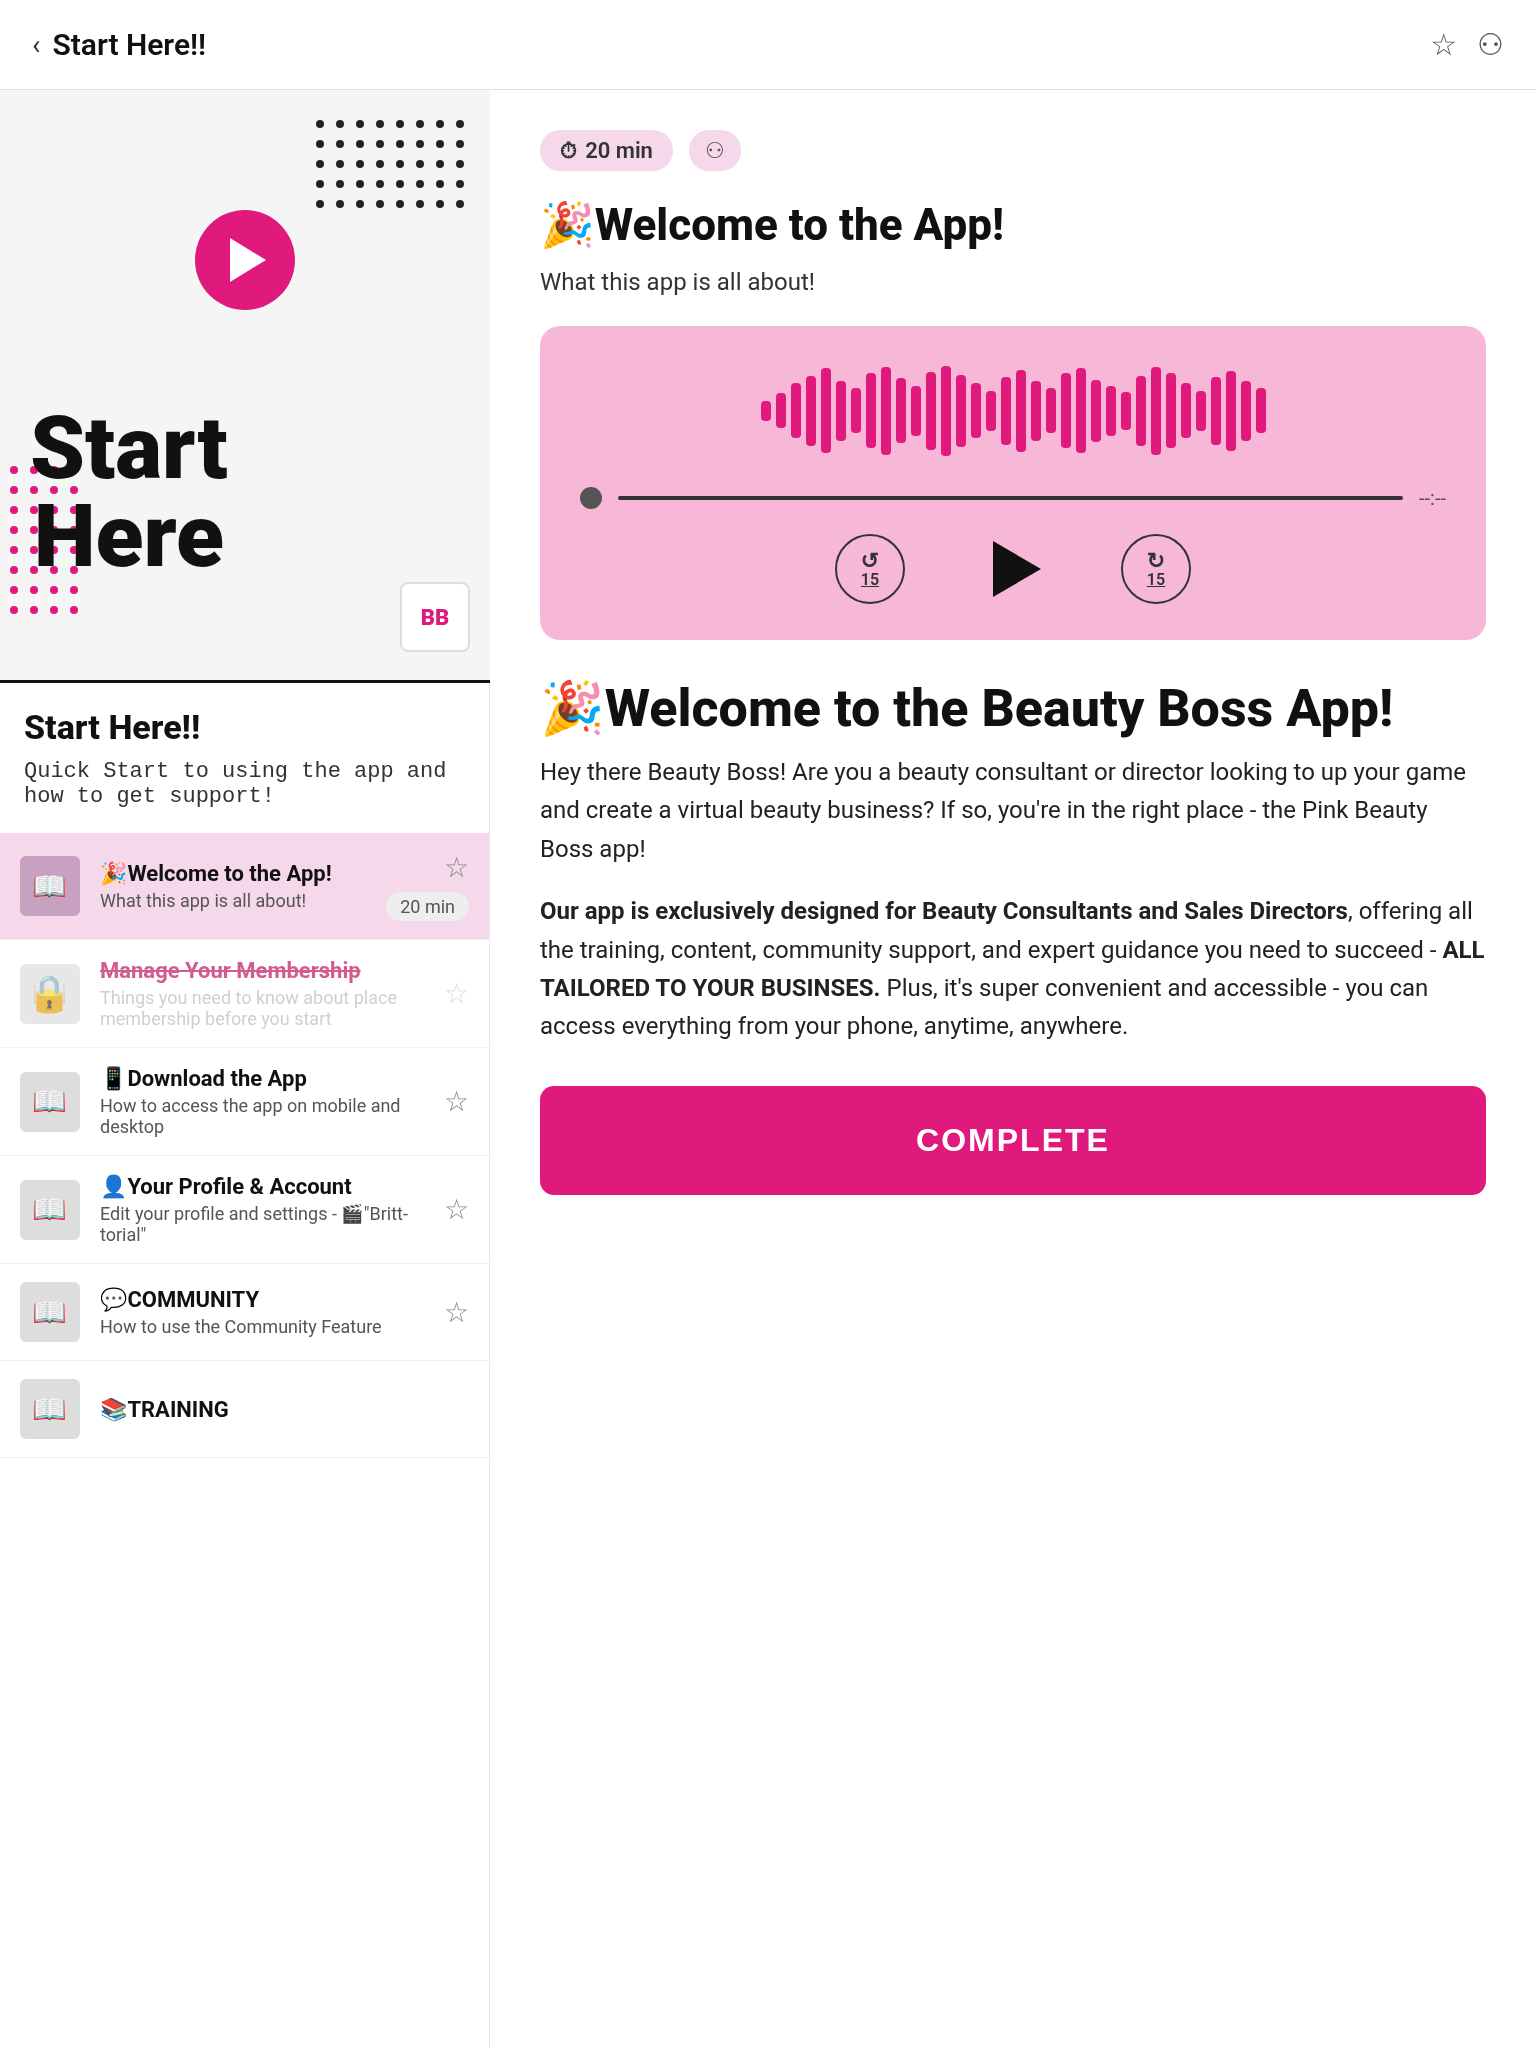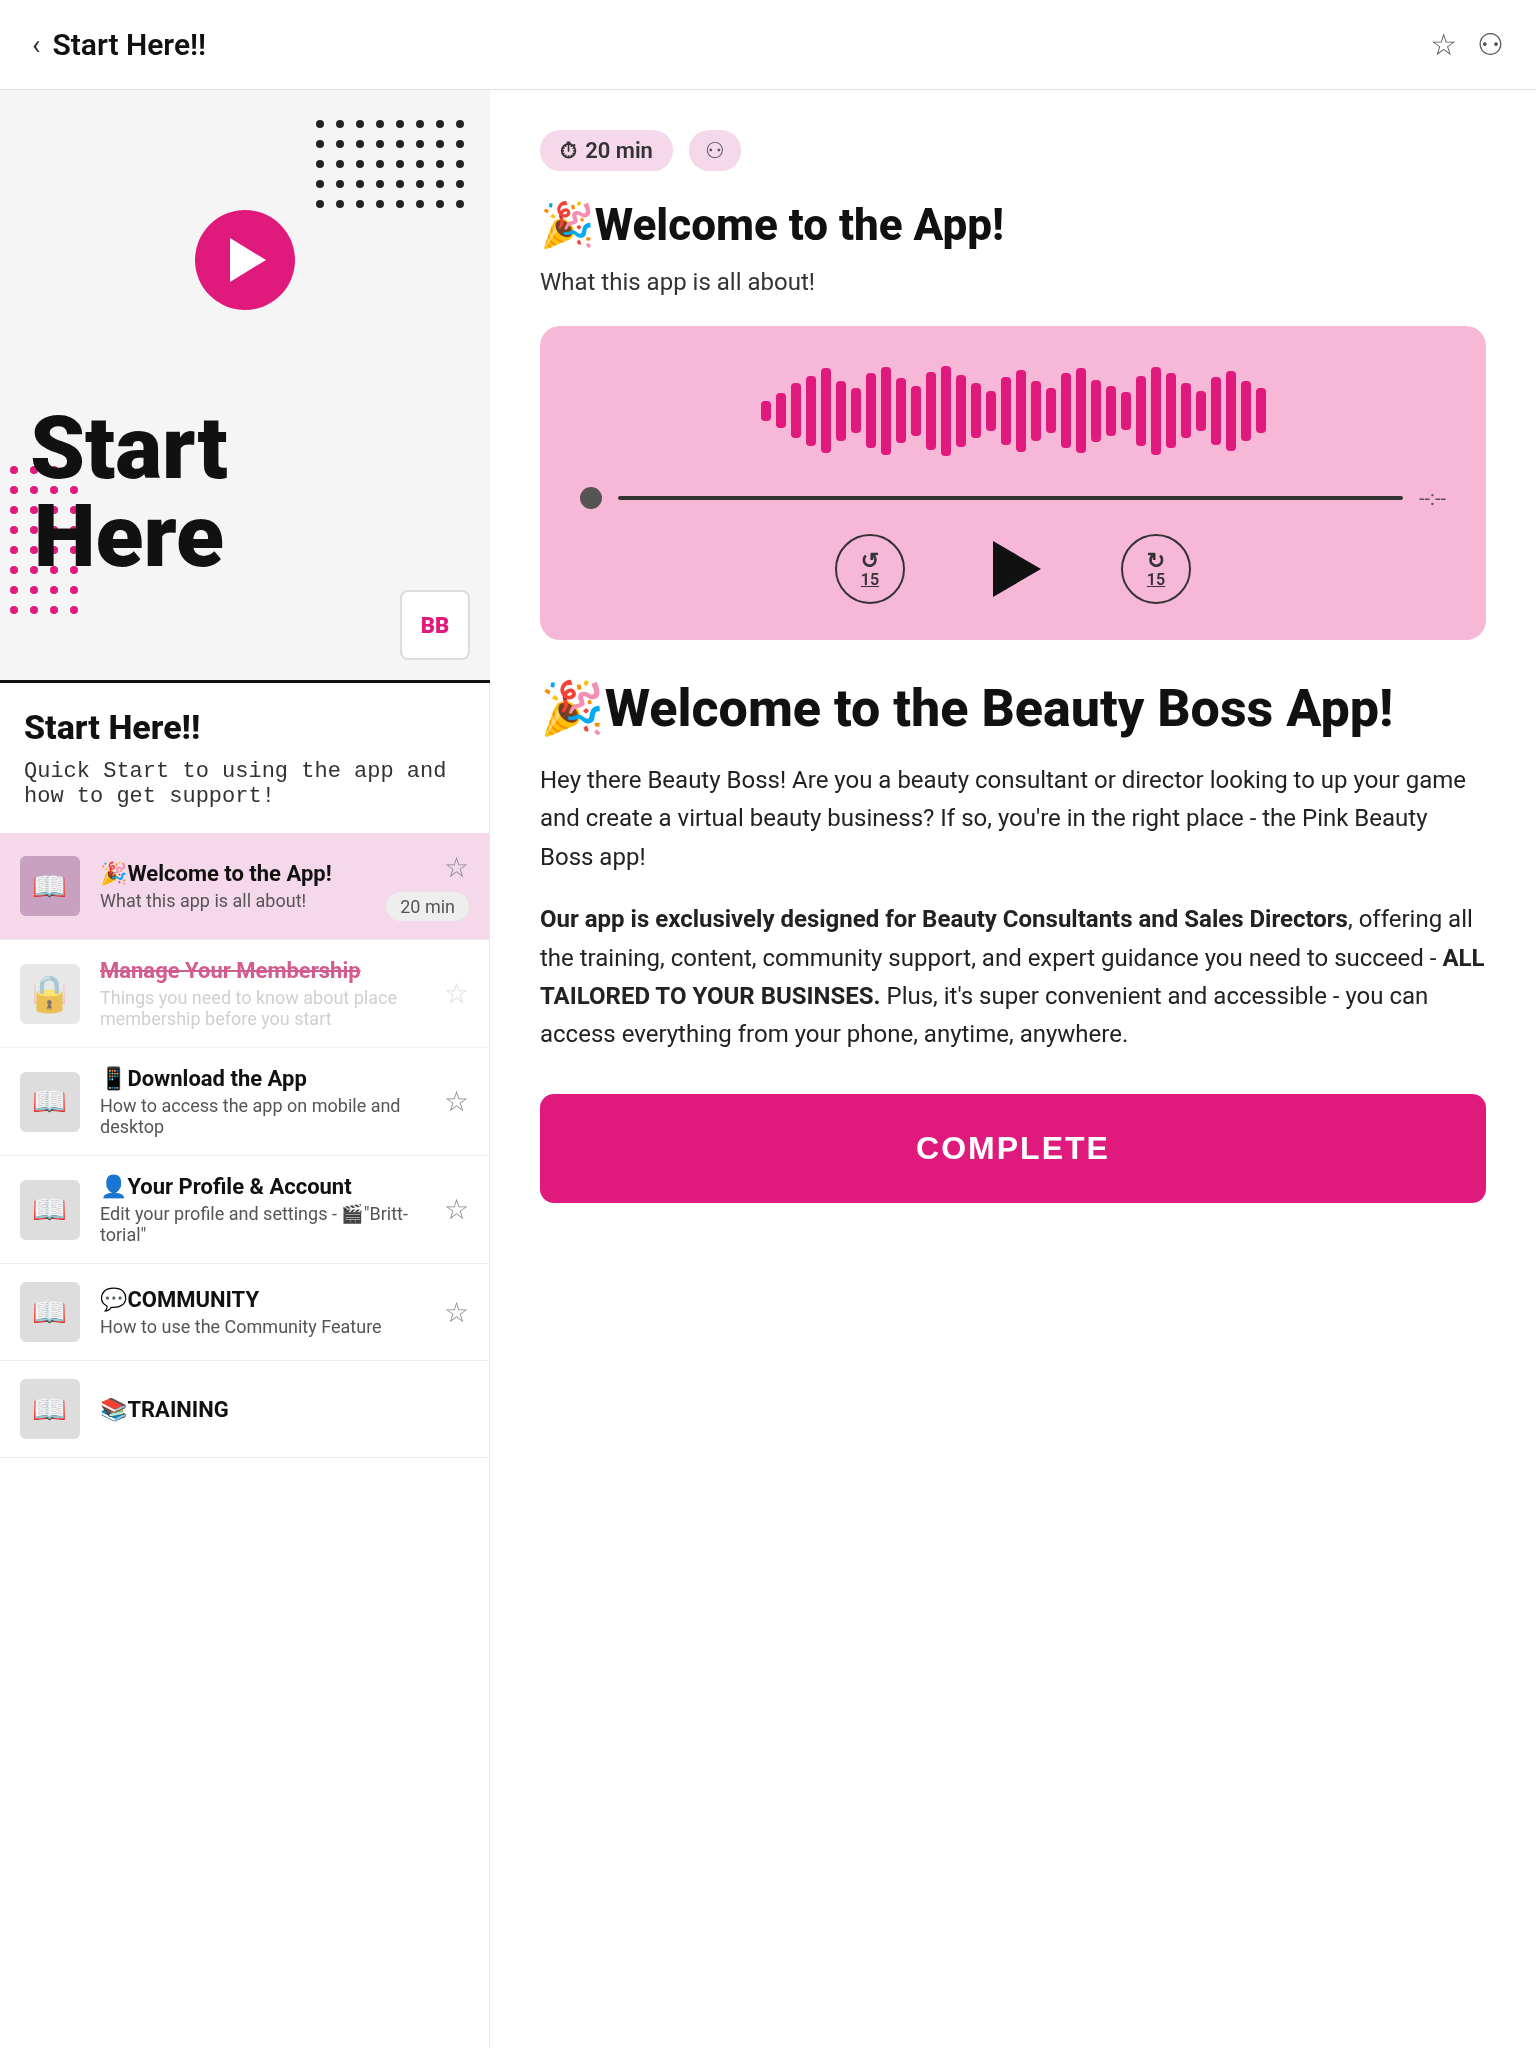--- a/index.html
+++ b/index.html
@@ -134,21 +134,21 @@
     }
     .hero-text-here {
       font-size: 88px;
       font-weight: 900;
       color: #111;
       line-height: 1;
       text-align: center;
     }
     .hero-logo {
       position: absolute;
-      bottom: 20px;
+      bottom: 28px;
       right: 20px;
       width: 70px;
       height: 70px;
       background: white;
       border: 2px solid #ddd;
       border-radius: 8px;
       display: flex;
       align-items: center;
       justify-content: center;
       font-weight: 900;
@@ -387,21 +387,21 @@
       border-left: 48px solid #111;
       margin-left: 8px;
       cursor: pointer;
     }
 
     
     .section-heading {
       font-size: 52px;
       font-weight: 800;
       color: #111;
-      margin-bottom: 24px;
+      margin-bottom: 16px;
       line-height: 1.1;
     }
 
     
     .body-text {
       font-size: 24px;
       color: #222;
       line-height: 1.6;
       margin-bottom: 24px;
     }

